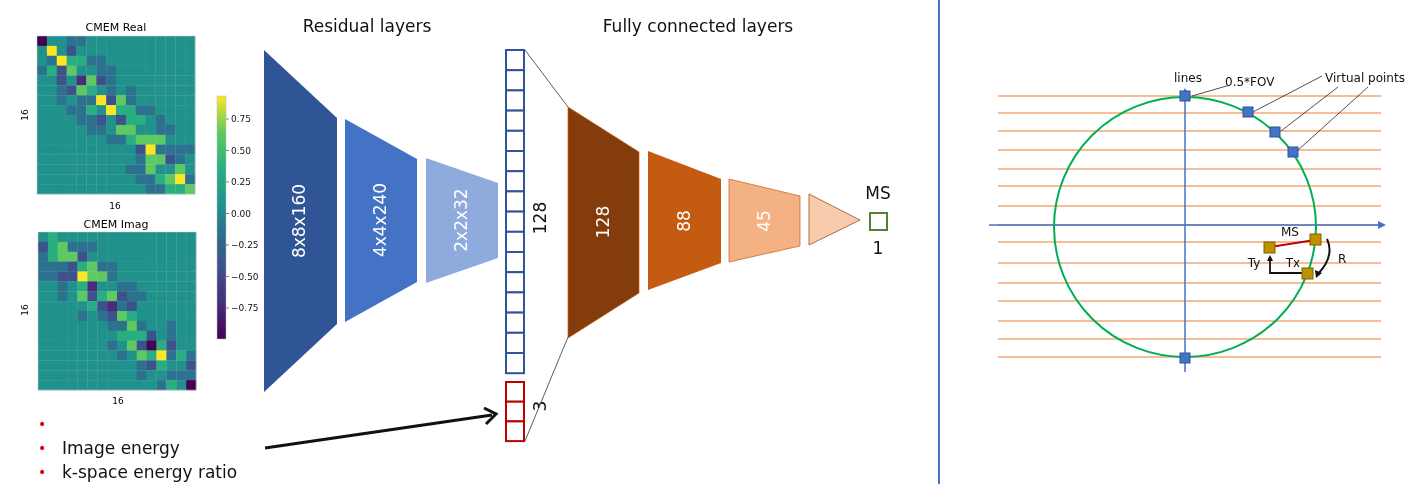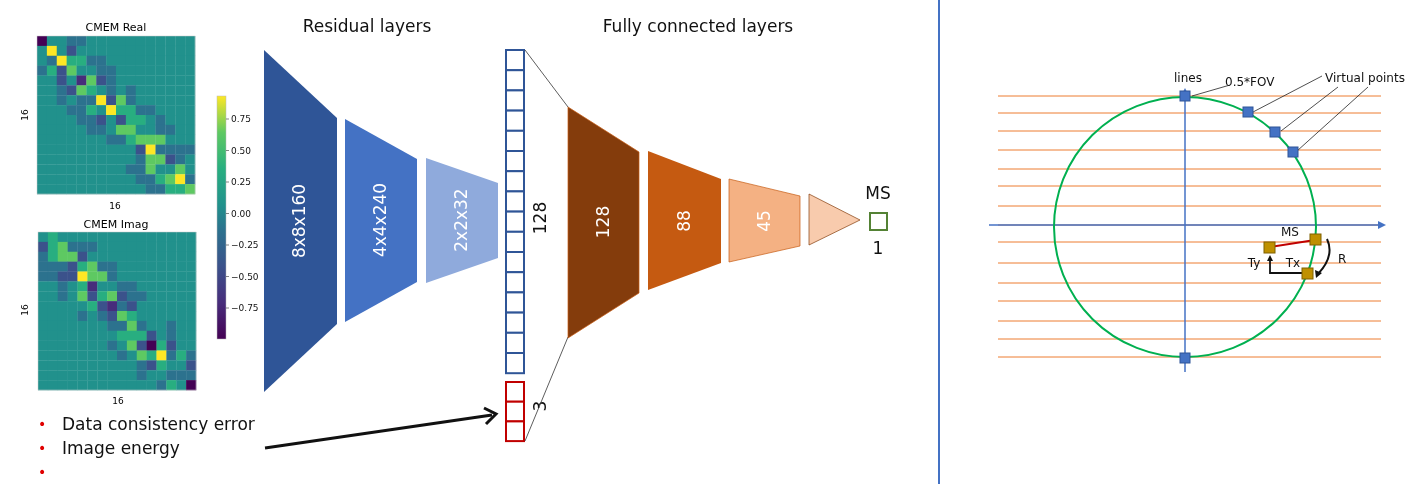--- a/index.html
+++ b/index.html
@@ -691,16 +691,16 @@
   <polygon points="1316,278 1315,270 1322,273" fill="#111"></polygon>
   <rect x="1264" y="242" width="11" height="11" fill="#bf9000" stroke="#7f6000"></rect>
   <rect x="1310" y="234" width="11" height="11" fill="#bf9000" stroke="#7f6000"></rect>
   <rect x="1302" y="268" width="11" height="11" fill="#bf9000" stroke="#7f6000"></rect>
   <text class="t" x="1254" y="267" font-size="12" fill="#111" text-anchor="middle">Ty</text>
   <text class="t" x="1293" y="267" font-size="12" fill="#111" text-anchor="middle">Tx</text>
   <text class="t" x="1338" y="263" font-size="12" fill="#111">R</text>
 </svg>
 
 <div class="bullets">
-  <div><span class="dot">•</span><span>Data consistency error</span></div>
+  <div><span class="dot">•</span></div>
   <div><span class="dot">•</span><span>Image energy</span></div>
-  <div><span class="dot">•</span></div>
+  <div><span class="dot">•</span><span>k-space energy ratio</span></div>
 </div>
 
 </body></html>

